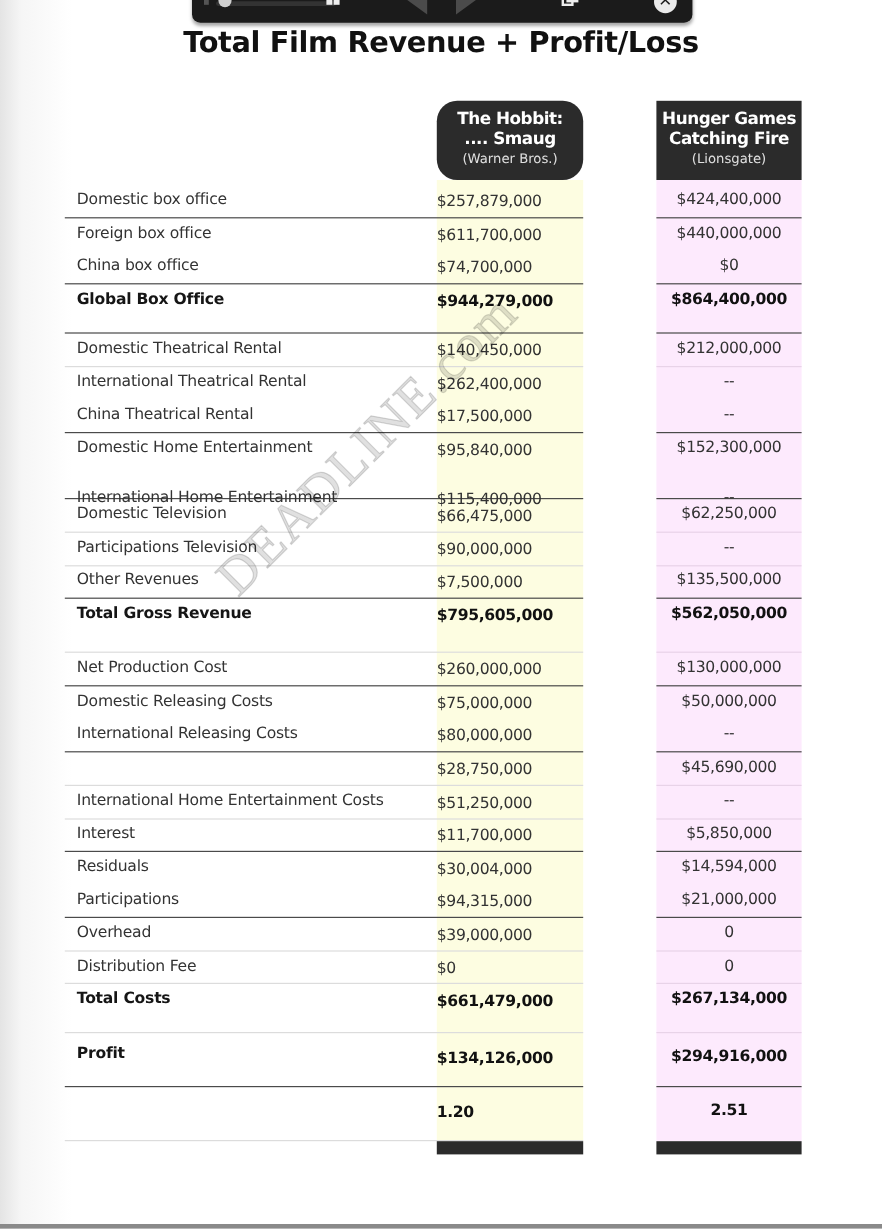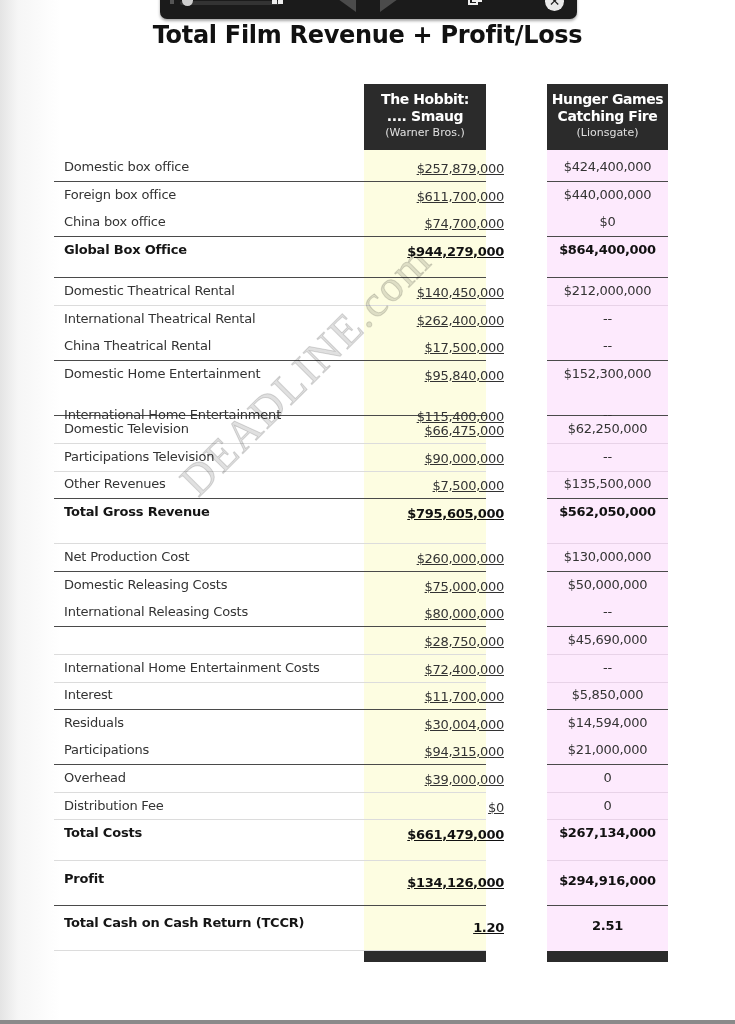--- a/index.html
+++ b/index.html
@@ -32,35 +32,35 @@
 
   .colbg { position:absolute; }
   .col-hobbit { left:364px; width:122px; background:#fdfde1; }
   .col-hunger { left:547px; width:121px; background:#fdeafd; }
   .colhead {
     position:absolute; top:84px; height:66px; background:#2b2b2b; color:#fff; text-align:center;
     font-family:"DejaVu Sans", sans-serif;
   }
   .colhead .h1 { font-weight:bold; font-size:14px; line-height:17px; letter-spacing:-0.4px; }
   .colhead .h2 { font-size:11px; color:#e0e0e0; line-height:14px; margin-top:1px; }
-  .ch-hobbit { left:364px; width:122px; padding-top:7px; height:59px; }
+  .ch-hobbit { left:364px; width:122px; padding-top:7px; height:59px;border-radius:17px; }
   .ch-hunger { left:547px; width:121px; padding-top:7px; height:59px; }
 
   .footbar { position:absolute; top:951px; height:11px; background:#2b2b2b; }
 
   .line { position:absolute; left:54px; width:432px; height:1px; }
   .line.dark { background:#4a4a4a; }
   .line.light { background:#dcdcdc; }
   .rline { position:absolute; left:547px; width:121px; height:1px; }
   .rline.dark { background:#4a4a4a; }
   .rline.light { background:#e8d3e8; }
 
   .row { position:absolute; left:0; width:735px; height:20px; }
   .row .lbl { position:absolute; left:64px; top:0; font-size:13px; color:#333; white-space:nowrap; font-family:"DejaVu Sans", sans-serif; letter-spacing:-0.2px; }
-  .row .v1 { position:absolute; left:364px; width:140px; text-align:right; top:2px; font-size:13px; color:#333; font-family:"DejaVu Sans", sans-serif; letter-spacing:-0.3px;text-decoration:underline; }
+  .row .v1 { position:absolute; left:364px; width:140px; text-align:left; top:2px; font-size:13px; color:#333; font-family:"DejaVu Sans", sans-serif; letter-spacing:-0.3px; }
   .row .v2 { position:absolute; left:547px; width:121px; text-align:center; top:0; font-size:13px; color:#333; font-family:"DejaVu Sans", sans-serif; letter-spacing:-0.3px; }
   .row.bold .lbl { font-weight:bold; color:#151515; }
   .row.bold .v1, .row.bold .v2 { font-weight:bold; color:#111; }
 
   .watermark {
     position:absolute; left:170px; top:470px; transform:rotate(-45deg); transform-origin:left top;
     font-family:"Liberation Serif", serif; font-size:44px; letter-spacing:2px;
     color:rgba(0,0,0,0.12); -webkit-text-stroke:1px rgba(0,0,0,0.15); white-space:nowrap;
     pointer-events:none;
   }
@@ -227,21 +227,21 @@
   <span class="lbl">International Releasing Costs</span>
   <span class="v1">$80,000,000</span>
   <span class="v2">--</span>
 </div>
 <div class="row" style="top:632px">
   <span class="v1">$28,750,000</span>
   <span class="v2">$45,690,000</span>
 </div>
 <div class="row" style="top:660px">
   <span class="lbl">International Home Entertainment Costs</span>
-  <span class="v1">$72,400,000</span>
+  <span class="v1">$51,250,000</span>
   <span class="v2">--</span>
 </div>
 <div class="row" style="top:687px">
   <span class="lbl">Interest</span>
   <span class="v1">$11,700,000</span>
   <span class="v2">$5,850,000</span>
 </div>
 <div class="row" style="top:715px">
   <span class="lbl">Residuals</span>
   <span class="v1">$30,004,000</span>
@@ -267,21 +267,20 @@
   <span class="v1">$661,479,000</span>
   <span class="v2">$267,134,000</span>
 </div>
 
 <div class="row bold" style="top:871px">
   <span class="lbl">Profit</span>
   <span class="v1" style="top:4px">$134,126,000</span>
   <span class="v2" style="top:2px">$294,916,000</span>
 </div>
 <div class="row bold" style="top:915px">
-  <span class="lbl">Total Cash on Cash Return (TCCR)</span>
   <span class="v1" style="top:5px">1.20</span>
   <span class="v2" style="top:3px">2.51</span>
 </div>
 
 <div class="footbar" style="left:364px;width:122px;"></div>
 <div class="footbar" style="left:547px;width:121px;"></div>
 
 <div class="watermark">DEADLINE.com</div>
 <div class="bottom-edge"></div>
 

